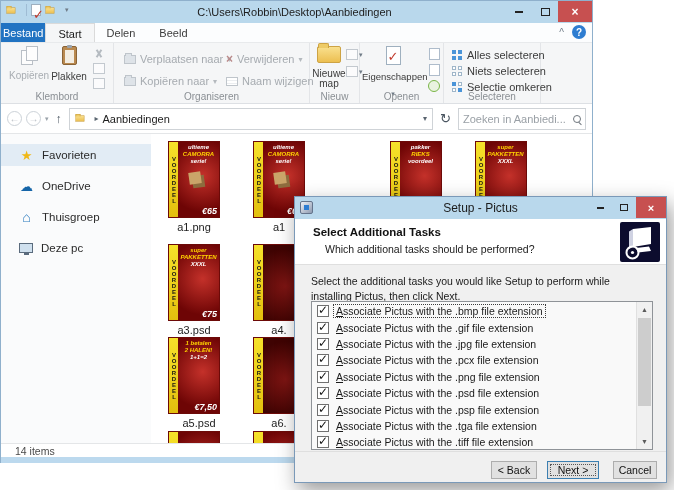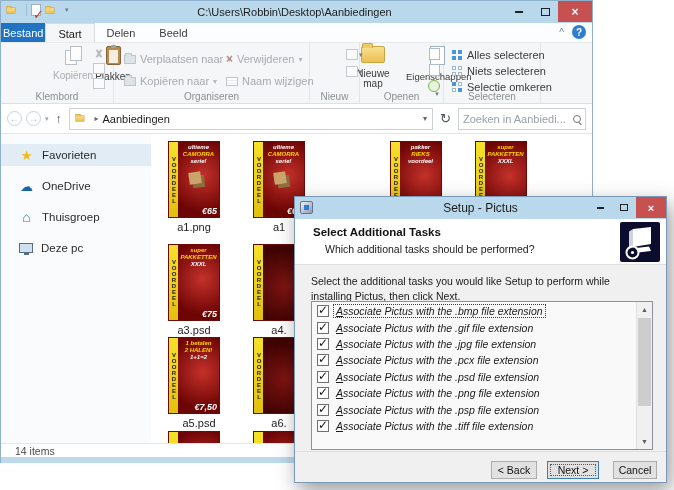--- a/index.html
+++ b/index.html
@@ -31,21 +31,21 @@
 
   .ribbon { position:relative; height:61px; background:#f5f6f7; border-bottom:1px solid #dde0e4; }
   .rgroup { position:absolute; top:0; height:60px; border-right:1px solid #e3e5e8; }
   .glabel { position:absolute; bottom:1px; left:0; right:0; text-align:center; font-size:10px; color:#8a8f94; }
   .g-clipboard { left:0; width:113px; }
   .g-organize { left:113px; width:196px; }
   .g-new { left:309px; width:50px; }
   .g-open { left:359px; width:84px; }
   .g-select { left:443px; width:97px; }
 
-  .rb-big { position:absolute; top:3px; width:40px; text-align:center;margin-left:44px; }
+  .rb-big { position:absolute; top:3px; width:40px; text-align:center; }
   .rb-label { display:block; font-size:10px; color:#3b3b3b; margin-top:2px; }
   .rb-big.disabled .rb-label { color:#a8adb2; }
   .ic-copy { position:relative; display:inline-block; width:16px; height:18px; }
   .ic-copy::before,.ic-copy::after { content:""; position:absolute; width:10px; height:13px; background:#fdfdfd; border:1px solid #b9bfc6; }
   .ic-copy::before { left:0; top:4px; } .ic-copy::after { left:5px; top:0; }
   .ic-paste { position:relative; display:inline-block; width:15px; height:19px; background:#b9894f; border:1px solid #8a6336; border-radius:2px; }
   .ic-paste::before { content:""; position:absolute; left:2px; top:3px; width:9px; height:13px; background:#f3ede2; }
   .ic-paste::after { content:""; position:absolute; left:4px; top:-2px; width:5px; height:3px; background:#9aa2ab; border-radius:1px; }
   .mini-col { position:absolute; left:92px; top:5px; display:flex; flex-direction:column; gap:4px; align-items:center; }
   .mi { width:12px; height:11px; border:1px solid #c3c9cf; background:#fbfbfc; }
@@ -146,21 +146,21 @@
   .d-header { position:absolute; left:0; top:22px; width:100%; height:46px; background:#fff; border-bottom:1px solid #dfdfdf; }
   .d-heading { position:absolute; left:18px; top:7px; font-size:11.5px; font-weight:bold; color:#111; }
   .d-subheading { position:absolute; left:30px; top:24px; font-size:10.5px; color:#1a1a1a; }
   .d-bigicon { position:absolute; right:6px; top:3px; width:40px; height:40px; }
   .d-instruction { position:absolute; left:16px; top:77px; width:338px; font-size:10.5px; line-height:1.4; color:#1a1a1a; }
   .tasklist { position:absolute; left:16px; top:104px; width:342px; height:149px; background:#f9f9f9; border:1px solid #8f9398; }
   .task-rows { position:absolute; left:0; top:1px; right:17px; }
   .task-row { height:16.4px; display:flex; align-items:center; padding-left:5px; }
   .cb { position:relative; width:12px; height:12px; background:#fff; border:1px solid #707070; margin-right:5px; flex:0 0 auto; }
   .cb::after { content:"\2713"; position:absolute; left:0px; top:-3px; font-size:12px; font-weight:bold; color:#111; }
-  .task-label { font-size:10.5px; color:#1a1a1a; white-space:nowrap; padding:0 2px;font-style:italic; }
+  .task-label { font-size:10.5px; color:#1a1a1a; white-space:nowrap; padding:0 2px; }
   .task-label::first-letter { text-decoration:underline; }
   .task-row.focused .task-label { outline:1px dotted #3a3a3a; }
   .vscroll { position:absolute; right:0; top:0; bottom:0; width:16px; background:#f0f0f0; border-left:1px solid #e0e0e0; }
   .vs-arrow { position:absolute; left:0; width:15px; height:15px; text-align:center; font-size:7px; color:#5a5a5a; line-height:15px; }
   .vs-up { top:0; } .vs-down { bottom:0; }
   .vs-thumb { position:absolute; left:1px; right:1px; top:16px; height:88px; background:#cdcdcd; }
   .d-footer { position:absolute; left:0; bottom:0; width:100%; height:31px; border-top:1px solid #dfdfdf; }
   .btn { position:absolute; top:9px; height:18px; background:#e1e1e1; border:1px solid #adadad; font-size:10.5px;
          color:#111; text-align:center; line-height:16px; }
   .btn.back { left:196px; width:46px; }
@@ -488,29 +488,33 @@
         <div class="task-row">
           <span class="cb"></span>
           <span class="task-label">Associate Pictus with the .jpg file extension</span>
         </div>
         <div class="task-row">
           <span class="cb"></span>
           <span class="task-label">Associate Pictus with the .pcx file extension</span>
         </div>
         <div class="task-row">
           <span class="cb"></span>
+          <span class="task-label">Associate Pictus with the .png file extension</span>
+        </div>
+        <div class="task-row">
+          <span class="cb"></span>
           <span class="task-label">Associate Pictus with the .psd file extension</span>
         </div>
         <div class="task-row">
           <span class="cb"></span>
-          <span class="task-label">Associate Pictus with the .png file extension</span>
-        </div>
-        <div class="task-row">
-          <span class="cb"></span>
           <span class="task-label">Associate Pictus with the .psp file extension</span>
+        </div>
+        <div class="task-row">
+          <span class="cb"></span>
+          <span class="task-label">Associate Pictus with the .tga file extension</span>
         </div>
         <div class="task-row">
           <span class="cb"></span>
           <span class="task-label">Associate Pictus with the .tiff file extension</span>
         </div>
       </div>
       <div class="vscroll">
         <span class="vs-arrow vs-up">▲</span>
         <span class="vs-thumb"></span>
         <span class="vs-arrow vs-down">▼</span>

